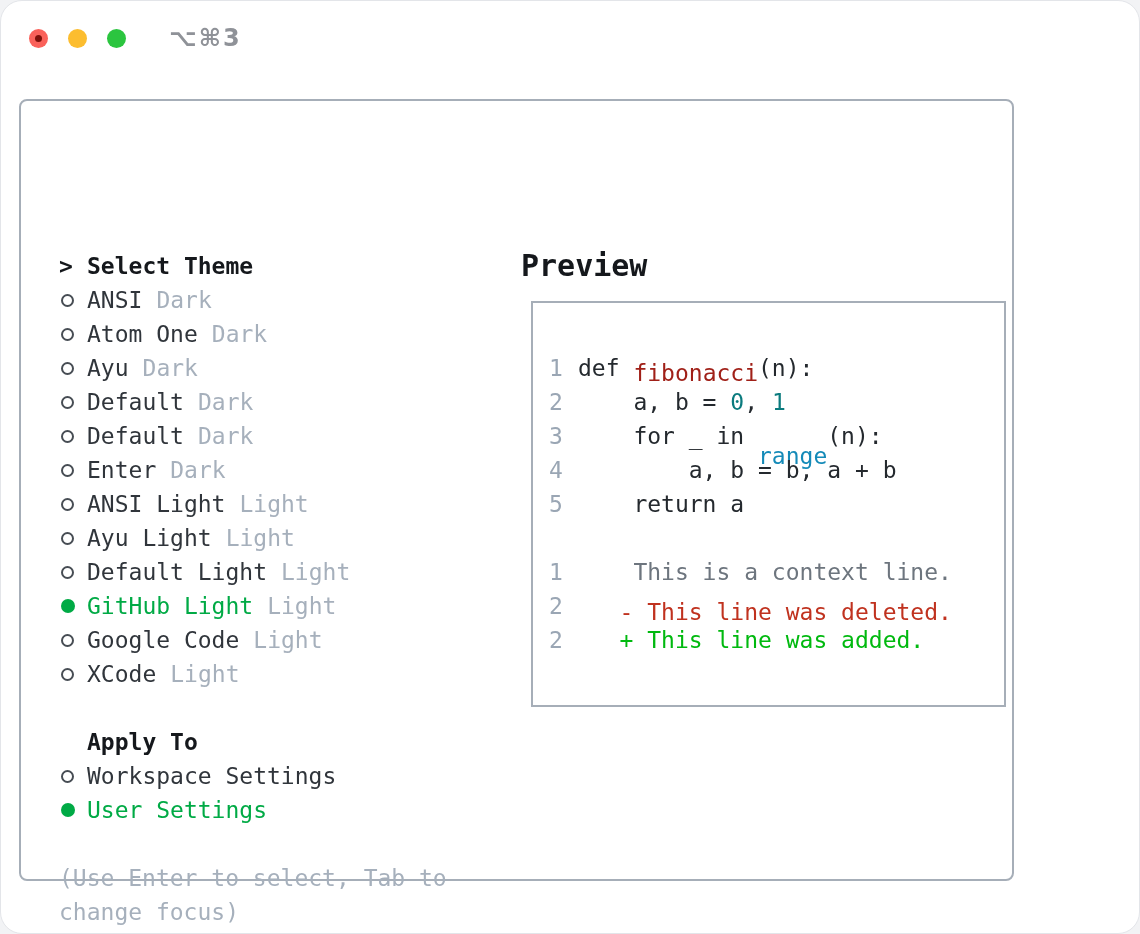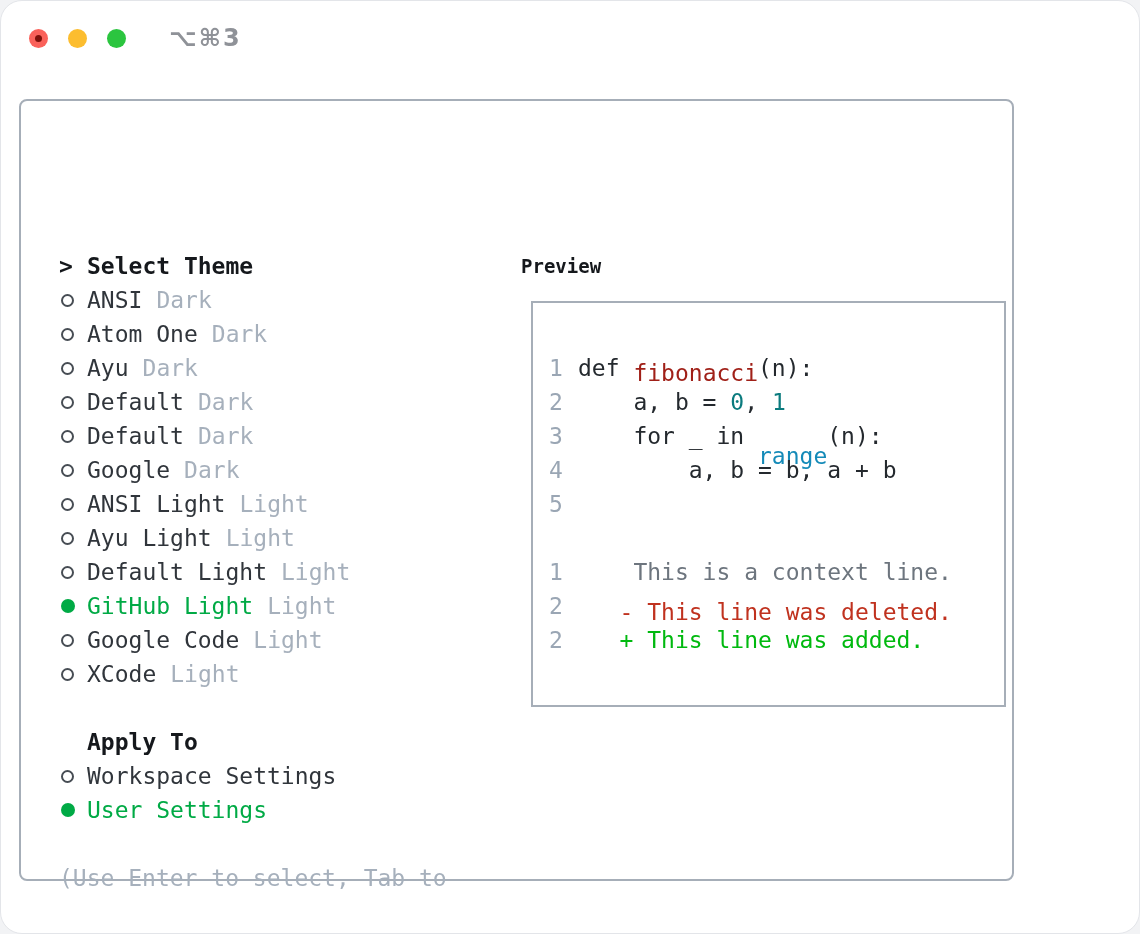--- a/index.html
+++ b/index.html
@@ -36,21 +36,21 @@
   .prompt-caret { font-weight:bold; color:#15181c; }
   .ring { width:13px; height:13px; border:2px solid #474d54; border-radius:50%; margin-left:2px; }
   .dot  { width:14px; height:14px; background:#00aa45; border-radius:50%; margin-left:2px; }
   .t-name { color:#30353b; }
   .t-variant { color:#a6b0bc; margin-left:14px; }
   .row.selected .t-name { color:#00aa45; }
   .hint-line { height:34px; line-height:34px; color:#a6b0bc; white-space:pre; }
   
   .preview-title {
     position:absolute; left:500px; top:148px; height:34px; line-height:34px;
-    font-size:19px; font-weight:bold; color:#15181c;
+    font-size:30px; font-weight:bold; color:#15181c;
   }
   .preview-box {
     position:absolute; left:510px; top:200px; width:475px; height:406px;
     border:2px solid #a6aeb8; background:#ffffff; padding:48px 0 0 16px; overflow:hidden;
   }
   .code-row { display:flex; height:34px; align-items:center; font-size:23px; white-space:pre; }
   .lnum { width:29px; flex:none; color:#9aa6b4; }
   .seg-code     { color:#24292e; }
   .seg-function { color:#a02018;margin-top:10px; }
   .seg-number   { color:#0b7b7e; }
@@ -75,49 +75,50 @@
       <div class="row">
         <span class="icon-col prompt-caret">&gt;</span>
         <span class="hdr-text">Select Theme</span>
       </div>
       <div id="theme-list">
           <div class="row"><span class="icon-col"><span class="ring"></span></span><span class="t-name">ANSI</span><span class="t-variant">Dark</span></div>
           <div class="row"><span class="icon-col"><span class="ring"></span></span><span class="t-name">Atom One</span><span class="t-variant">Dark</span></div>
           <div class="row"><span class="icon-col"><span class="ring"></span></span><span class="t-name">Ayu</span><span class="t-variant">Dark</span></div>
           <div class="row"><span class="icon-col"><span class="ring"></span></span><span class="t-name">Default</span><span class="t-variant">Dark</span></div>
           <div class="row"><span class="icon-col"><span class="ring"></span></span><span class="t-name">Default</span><span class="t-variant">Dark</span></div>
-          <div class="row"><span class="icon-col"><span class="ring"></span></span><span class="t-name">Google</span><span class="t-variant">Dark</span></div>
+          <div class="row"><span class="icon-col"><span class="ring"></span></span><span class="t-name">Enter</span><span class="t-variant">Dark</span></div>
           <div class="row"><span class="icon-col"><span class="ring"></span></span><span class="t-name">ANSI Light</span><span class="t-variant">Light</span></div>
           <div class="row"><span class="icon-col"><span class="ring"></span></span><span class="t-name">Ayu Light</span><span class="t-variant">Light</span></div>
           <div class="row"><span class="icon-col"><span class="ring"></span></span><span class="t-name">Default Light</span><span class="t-variant">Light</span></div>
           <div class="row selected"><span class="icon-col"><span class="dot"></span></span><span class="t-name">GitHub Light</span><span class="t-variant">Light</span></div>
           <div class="row"><span class="icon-col"><span class="ring"></span></span><span class="t-name">Google Code</span><span class="t-variant">Light</span></div>
           <div class="row"><span class="icon-col"><span class="ring"></span></span><span class="t-name">XCode</span><span class="t-variant">Light</span></div>
         </div>
       <div class="spacer"></div>
       <div class="row">
         <span class="icon-col"></span>
         <span class="hdr-text">Apply To</span>
       </div>
       <div id="apply-list">
           <div class="row"><span class="icon-col"><span class="ring"></span></span><span class="t-name">Workspace Settings</span></div>
           <div class="row selected"><span class="icon-col"><span class="dot"></span></span><span class="t-name">User Settings</span></div>
         </div>
       <div class="spacer"></div>
       <div class="hint-line">(Use Enter to select, Tab to</div>
+      <div class="hint-line">change focus)</div>
     </div>
 
     <div class="preview-title">Preview</div>
     <div class="preview-box">
       <div id="preview-lines">
           <div class="code-row"><span class="lnum">1</span><span class="seg-code">def </span><span class="seg-function">fibonacci</span><span class="seg-code">(n):</span></div>
           <div class="code-row"><span class="lnum">2</span><span class="seg-code">    a, b = </span><span class="seg-number">0</span><span class="seg-code">, </span><span class="seg-number">1</span></div>
           <div class="code-row"><span class="lnum">3</span><span class="seg-code">    for _ in </span><span class="seg-builtin">range</span><span class="seg-code">(n):</span></div>
           <div class="code-row"><span class="lnum">4</span><span class="seg-code">        a, b = b, a + b</span></div>
-          <div class="code-row"><span class="lnum">5</span></div>
+          <div class="code-row"><span class="lnum">5</span><span class="seg-code">    return a</span></div>
           <div class="code-row"><span class="lnum"></span></div>
           <div class="code-row"><span class="lnum">1</span><span class="seg-context">    This is a context line.</span></div>
           <div class="code-row"><span class="lnum">2</span><span class="seg-deleted">   - This line was deleted.</span></div>
           <div class="code-row"><span class="lnum">2</span><span class="seg-added">   + This line was added.</span></div>
         </div>
     </div>
 
   </div>
 </div>
 

